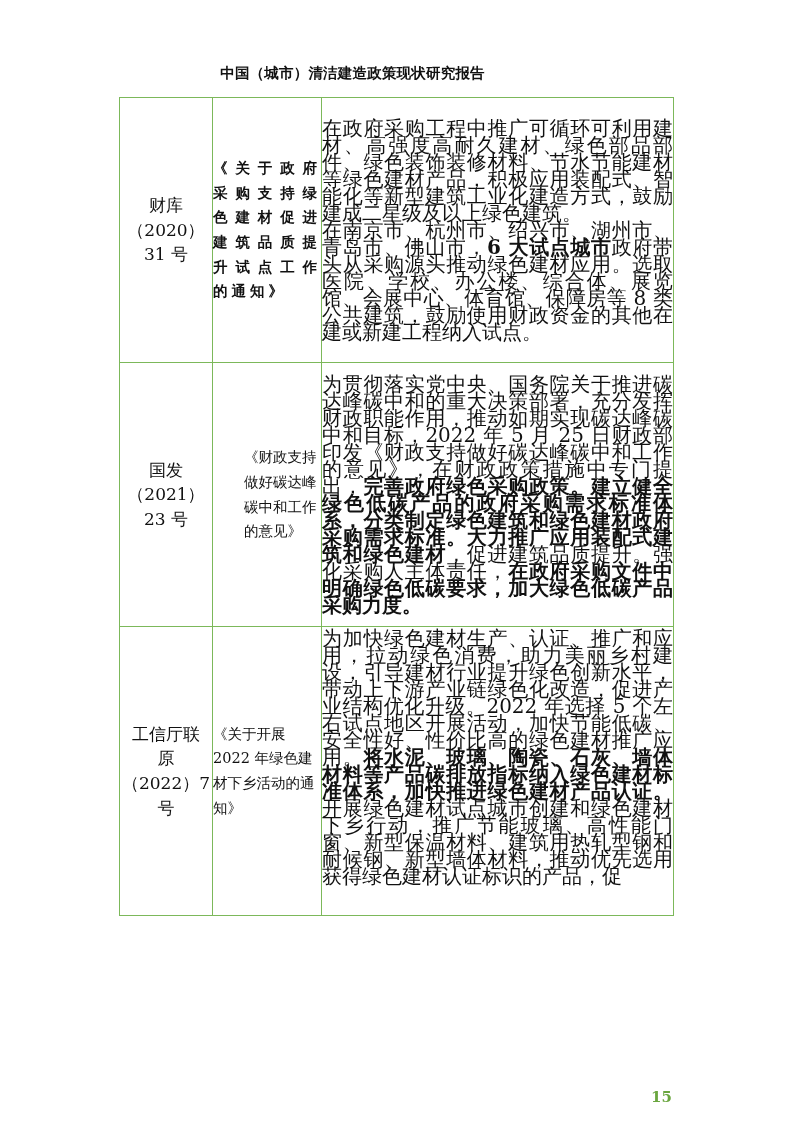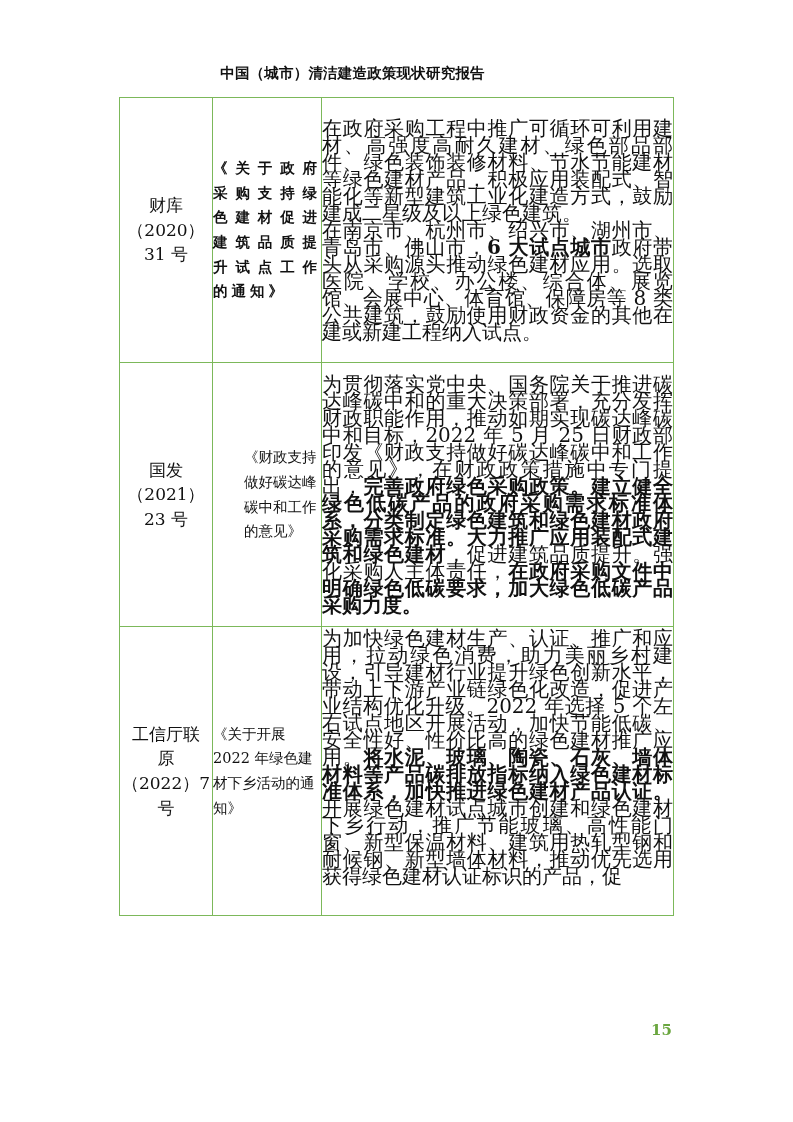--- a/index.html
+++ b/index.html
@@ -16,21 +16,21 @@
   td.c2.justify { text-align: justify; text-align-last: left; letter-spacing: 4px; font-weight: bold; }
   td.c2.center { text-align: left; padding-left: 31px; }
   td.c3 { font-size: 20px; line-height: 17px; padding: 0 6px 0 7px; text-align: justify; }
   td.c3 .para { display: block; }
   td.c3 b { font-weight: bold; }
   .row1 { height: 265px; }
   .row2 { height: 264px; }
   .row3 { height: 99px; }
   .row4 { height: 289px; }
   .row4 td.c3 { vertical-align: top; padding-top: 3px; }
-  .page-number { position: absolute; top: 1021px; left: 651px; font-weight: bold;
+  .page-number { position: absolute; top: 1088px; left: 651px; font-weight: bold;
          font-size: 15px; color: #6aa63f; font-family: "DejaVu Serif", serif; }
 </style>
 </head>
 <body>
 
 <div class="header-title">中国（城市）清洁建造政策现状研究报告</div>
 
 <table class="policy">
   <tbody>
     <tr class="row1">

